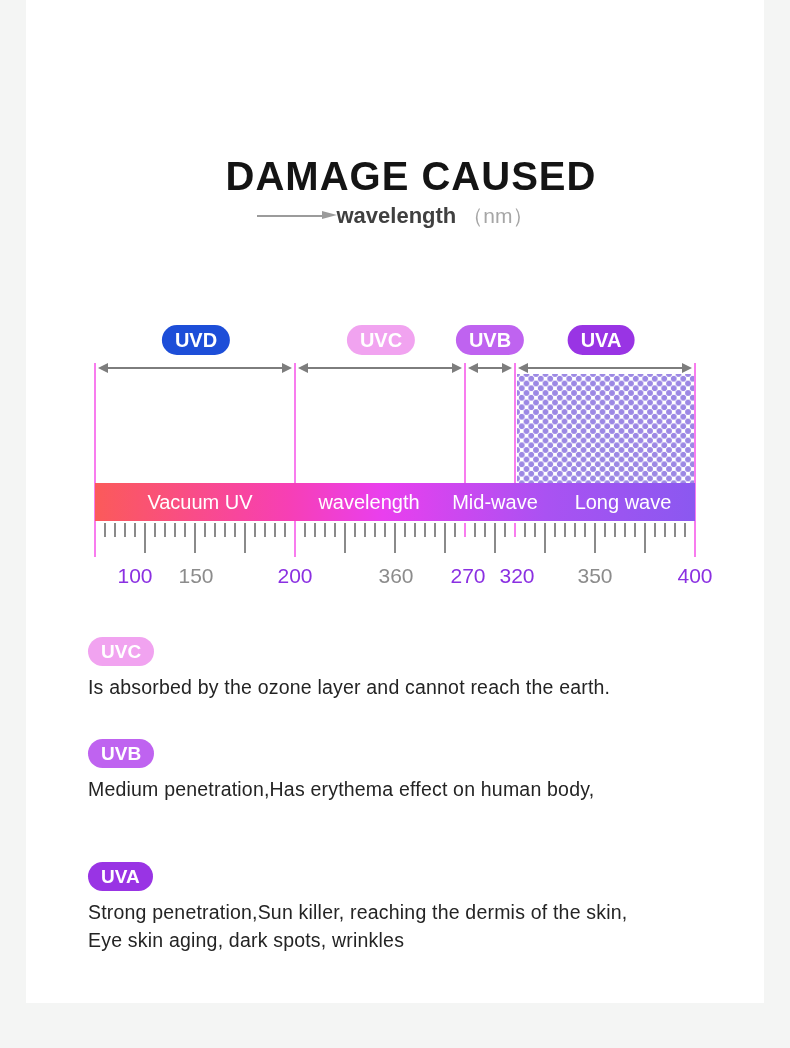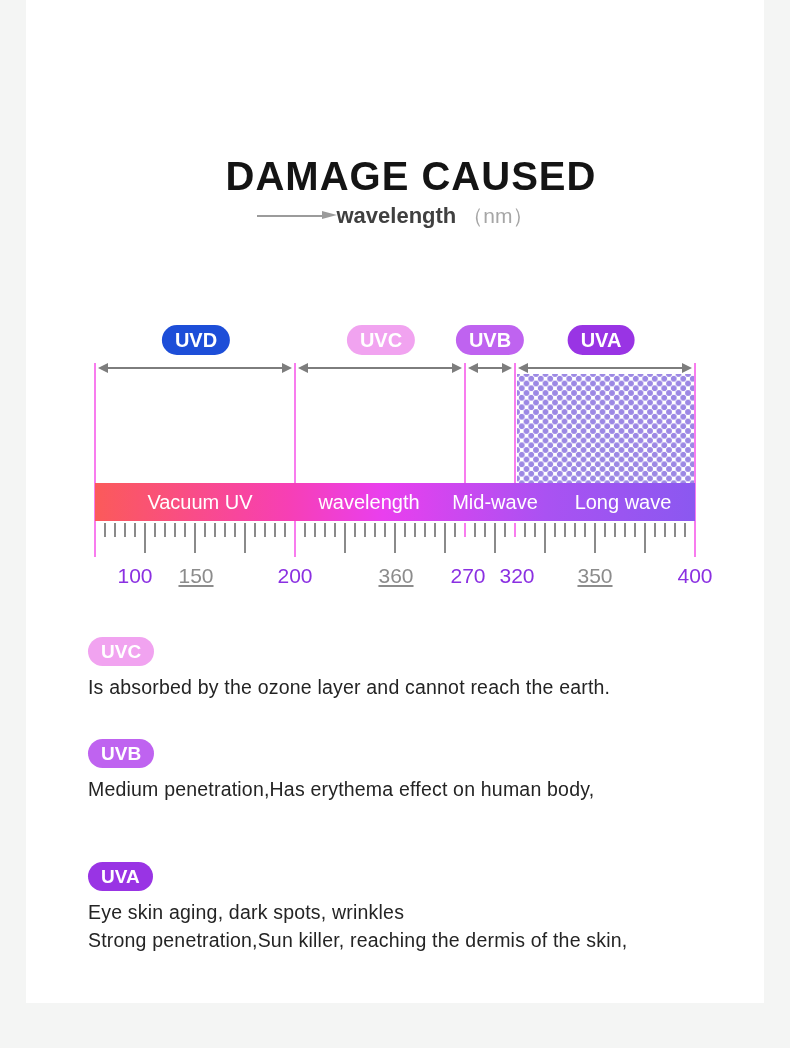--- a/index.html
+++ b/index.html
@@ -35,21 +35,21 @@
          background-image:radial-gradient(circle,var(--dot,#9c88e4) 2.7px,transparent 3px),
                           radial-gradient(circle,var(--dot,#9c88e4) 2.7px,transparent 3px);
          background-size:9.5px 9.5px;background-position:0 0,4.75px 4.75px;}
   .bar{position:absolute;left:95px;top:483px;width:600px;height:38px;}
   .barlabel{position:absolute;top:50%;transform:translate(-50%,-50%);color:#ffffff;font-size:20px;white-space:nowrap;}
   .tick{position:absolute;top:523px;width:2px;height:14px;background:var(--tickgray,#8a8a8a);}
   .tick.long{height:30px;}
   .tick.pinktick{background:var(--pink,#f87cee);}
   .num{position:absolute;top:564px;transform:translateX(-50%);font-size:21px;white-space:nowrap;}
   .num.hi{color:var(--numpurple,#8b30e2);}
-  .num.lo{color:var(--numgray,#8c8c8c);text-decoration:underline;}
+  .num.lo{color:var(--numgray,#8c8c8c);}
 
   
   .section{position:absolute;left:62px;width:620px;}
   .s-badge{display:inline-block;height:29px;line-height:29px;padding:0 13px;border-radius:15px;
            color:#fff;font-weight:700;font-size:19px;}
   .s-text{margin-top:7px;font-size:19.5px;color:#242424;line-height:28px;letter-spacing:.2px;}
   .s-line{display:block;}
 </style>
 </head>
 <body>
@@ -175,19 +175,19 @@
     <div class="section" style="top:739px">
       <span class="s-badge" style="background: rgb(191, 99, 240);">UVB</span>
       <div class="s-text">
         <span class="s-line">Medium penetration,Has erythema effect on human body,</span>
       </div>
     </div>
 
     <div class="section" style="top:862px">
       <span class="s-badge" style="background: rgb(153, 52, 228);">UVA</span>
       <div class="s-text">
+        <span class="s-line">Strong penetration,Sun killer, reaching the dermis of the skin,</span>
         <span class="s-line">Eye skin aging, dark spots, wrinkles</span>
-        <span class="s-line">Strong penetration,Sun killer, reaching the dermis of the skin,</span>
       </div>
     </div>
 
   </div>
 </div>
 
 </body></html>

